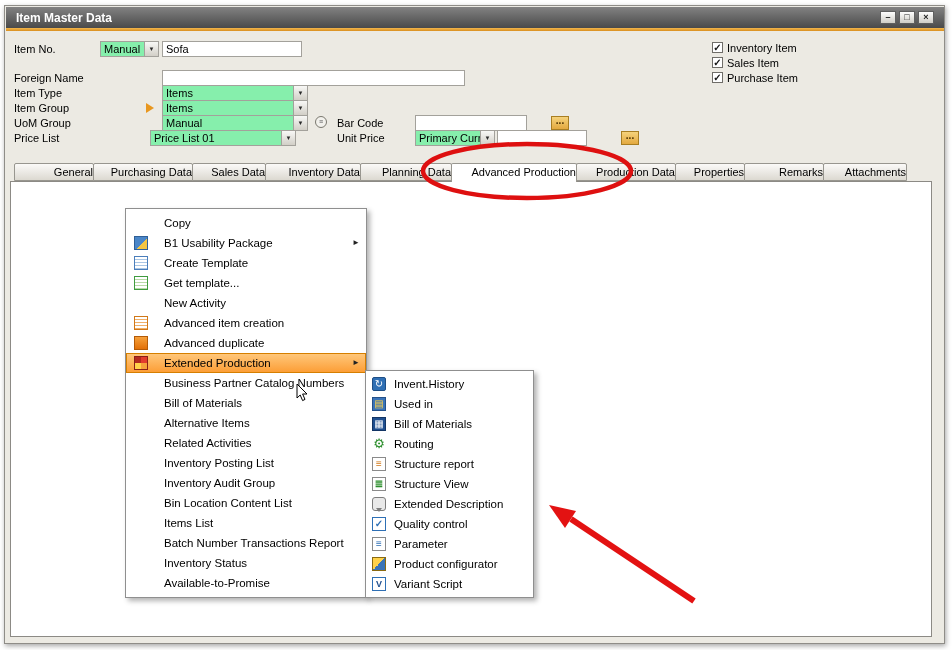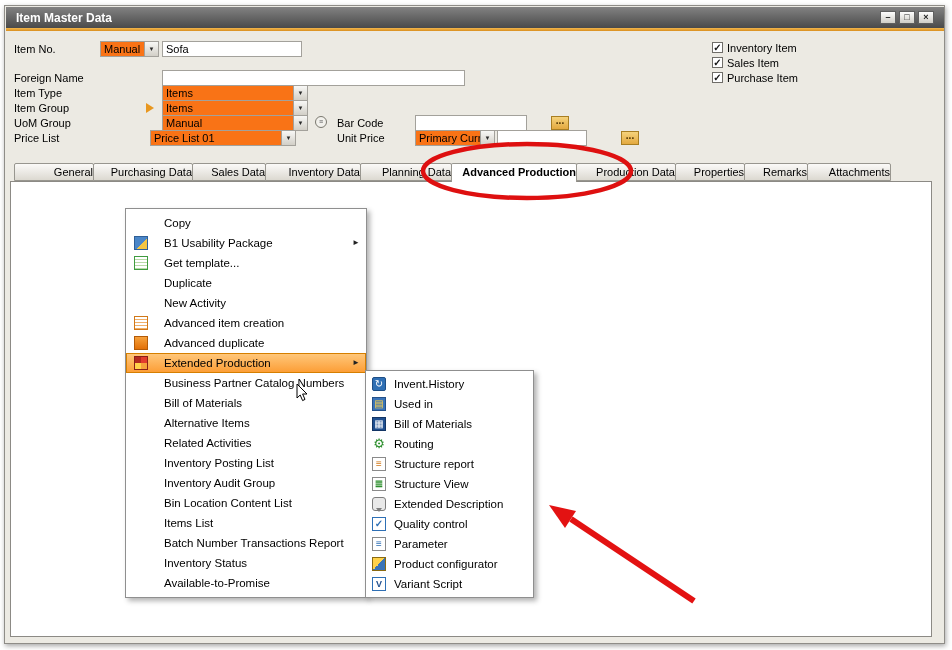--- a/index.html
+++ b/index.html
@@ -10,34 +10,34 @@
   .win-frame{position:absolute;left:4px;top:5px;width:941px;height:639px;border:1px solid #8f8d88;background:#ECEAE3;box-shadow:1px 2px 5px rgba(0,0,0,.35);box-sizing:border-box}
   .titlebar{position:absolute;left:6px;top:7px;width:938px;height:21px;background:linear-gradient(#828282,#4a4a4a);display:flex;align-items:center;padding:0 10px;box-sizing:border-box;color:#fff;font-size:12px;font-weight:bold}
   .goldline{position:absolute;left:6px;top:28px;width:938px;height:3px;background:linear-gradient(#f2b64d,#d98f1f)}
   .titlebar .btns{margin-left:auto;display:flex}
   .winbtn{width:16px;height:13px;margin-left:3px;background:linear-gradient(#fdfdfd,#cfcdc6);border:1px solid #5f5f5f;font-size:9px;line-height:11px;text-align:center;color:#222;box-sizing:border-box}
 
   
   .lbl{position:absolute;white-space:nowrap;line-height:13px}
   .bold{font-weight:bold}
   .input{position:absolute;height:16px;background:#fff;border:1px solid #a3a19b;box-sizing:border-box;line-height:14px;padding:0 3px;white-space:nowrap;overflow:hidden}
-  .combo{position:absolute;height:16px;background:#f97316;border:1px solid #a3a19b;box-sizing:border-box;white-space:nowrap;overflow:hidden}
+  .combo{position:absolute;height:16px;background:#86efac;border:1px solid #a3a19b;box-sizing:border-box;white-space:nowrap;overflow:hidden}
   .combo .val{position:absolute;left:3px;top:0;right:14px;line-height:14px;overflow:hidden;white-space:nowrap}
   .combo .cbtn{position:absolute;right:0;top:0;bottom:0;width:13px;background:linear-gradient(#f8f8f6,#d2cfc7);border-left:1px solid #a3a19b;font-size:6px;line-height:14px;text-align:center;color:#2a2a2a}
   .combo.yellow{background:#ffd94d}
   .dots{position:absolute;width:18px;height:14px;background:linear-gradient(#f5d27b,#e3a93f);border:1px solid #a87e22;box-sizing:border-box;font-weight:bold;font-size:10px;line-height:8px;text-align:center;color:#4a3000}
   .cb{position:absolute;width:11px;height:11px;background:#fff;border:1px solid #6f6d68;box-sizing:border-box;font-weight:bold;font-size:10px;line-height:9px;text-align:center;color:#111}
   .link-arrow-icon{position:absolute;width:0;height:0;border-left:8px solid #e8971f;border-top:5px solid transparent;border-bottom:5px solid transparent}
   .barcode-display-icon{position:absolute;width:12px;height:12px;border-radius:50%;border:1px solid #7a786f;background:#f2f1ec;box-sizing:border-box;font-size:7px;line-height:10px;text-align:center;color:#555}
   .barcode-display-icon::before{content:"≡"}
 
   
   .tabs{position:absolute;left:14px;top:163px;height:19px;display:flex;align-items:flex-start}
   .tab{height:18px;box-sizing:border-box;border:1px solid #98968f;border-radius:2px 2px 0 0;background:linear-gradient(#fbfaf8,#dcd9d1);margin-right:-1px;text-align:right;line-height:16px;white-space:nowrap;overflow:hidden}
-  .tab.active{height:19px;background:#fff;border-bottom:none;z-index:6;font-weight:bold}
+  .tab.active{height:19px;background:#fff;border-bottom:none;z-index:6;font-weight:normal}
 
   
   .content{position:absolute;left:10px;top:181px;width:922px;height:456px;background:#fff;border:1px solid #8c8a85;box-sizing:border-box;z-index:1}
 
   
   .menu{position:absolute;left:125px;top:208px;width:242px;background:#fff;border:1px solid #8f8f8f;box-shadow:3px 3px 5px rgba(0,0,0,.3);box-sizing:border-box;padding:4px 0;z-index:20}
   .mitem{position:relative;height:20px;line-height:20px;padding-left:38px;font-size:11.5px;white-space:nowrap;box-sizing:border-box}
   .mitem.highlight{background:linear-gradient(#ffc97e,#fc9c33);outline:1px solid #d67f00;outline-offset:-1px}
   .mi{position:absolute;left:8px;top:3px;width:14px;height:14px;box-sizing:border-box;text-align:center}
   .marrow{position:absolute;right:6px;top:0;font-size:8px;line-height:20px;color:#222}
@@ -153,21 +153,21 @@
 
   <div class="tabs">
     <span class="tab" style="width:80px">General</span>
     <span class="tab" style="width:100px">Purchasing Data</span>
     <span class="tab" style="width:74px">Sales Data</span>
     <span class="tab" style="width:96px">Inventory Data</span>
     <span class="tab" style="width:92px">Planning Data</span>
     <span class="tab active" style="width:126px">Advanced Production</span>
     <span class="tab" style="width:100px">Production Data</span>
     <span class="tab" style="width:70px">Properties</span>
-    <span class="tab" style="width:64px">Remarks</span>
+    <span class="tab" style="width:80px">Remarks</span>
     <span class="tab" style="width:84px">Attachments</span>
   </div>
 
   <div class="content"></div>
 
   <span class="lbl" style="left:20px;top:193px">Match code</span>
   <div class="input" style="left:128px;top:191px;width:146px;height:15px"></div>
   <span class="lbl" style="left:20px;top:208px">DIN</span>
   <span class="lbl" style="left:20px;top:223px">Drawing number</span>
   <span class="lbl" style="left:20px;top:238px">Raw material</span>
@@ -245,22 +245,22 @@
   <div class="combo" style="left:677px;top:444px;width:186px">
     <span class="val">Automatic batch determin</span>
     <span class="cbtn">▼</span>
   </div>
   <span class="lbl" style="left:537px;top:461px">Shelf Life in Days</span>
   <div class="input" style="left:677px;top:459px;width:131px">0.000</div>
 
   <div class="menu">
     <div class="mitem"><span class="mtext">Copy</span></div>
     <div class="mitem"><span class="mi b1-package-icon"></span><span class="mtext">B1 Usability Package</span><span class="marrow">►</span></div>
+    <div class="mitem"><span class="mi create-template-icon"></span><span class="mtext">Create Template</span></div>
     <div class="mitem"><span class="mi get-template-icon"></span><span class="mtext">Get template...</span></div>
-    <div class="mitem"><span class="mtext">Duplicate</span></div>
     <div class="mitem"><span class="mtext">New Activity</span></div>
     <div class="mitem"><span class="mi advanced-item-icon"></span><span class="mtext">Advanced item creation</span></div>
     <div class="mitem"><span class="mi advanced-duplicate-icon"></span><span class="mtext">Advanced duplicate</span></div>
     <div class="mitem highlight"><span class="mi extended-production-icon"></span><span class="mtext">Extended Production</span><span class="marrow">►</span></div>
     <div class="mitem"><span class="mtext">Business Partner Catalog Numbers</span></div>
     <div class="mitem"><span class="mtext">Bill of Materials</span></div>
     <div class="mitem"><span class="mtext">Alternative Items</span></div>
     <div class="mitem"><span class="mtext">Related Activities</span></div>
     <div class="mitem"><span class="mtext">Inventory Posting List</span></div>
     <div class="mitem"><span class="mtext">Inventory Audit Group</span></div>

